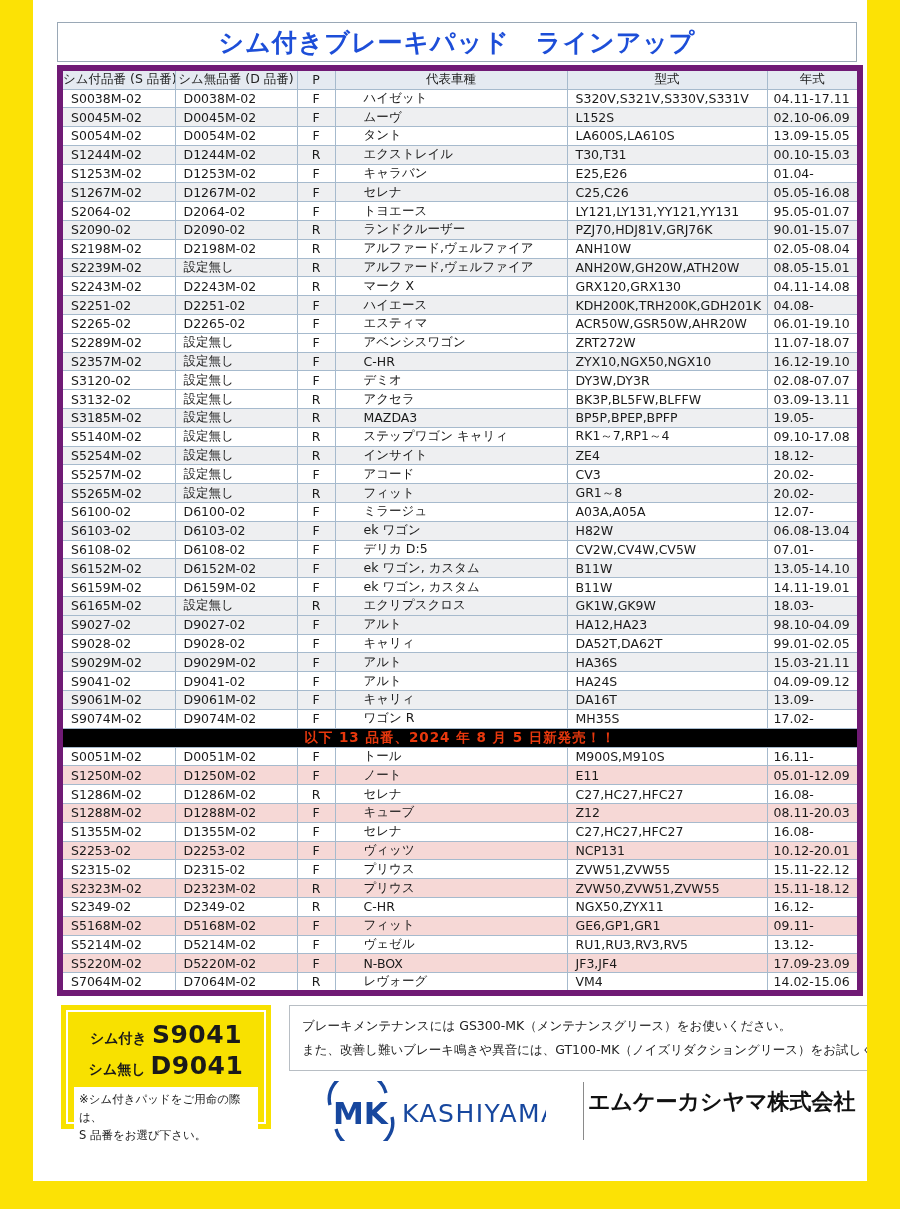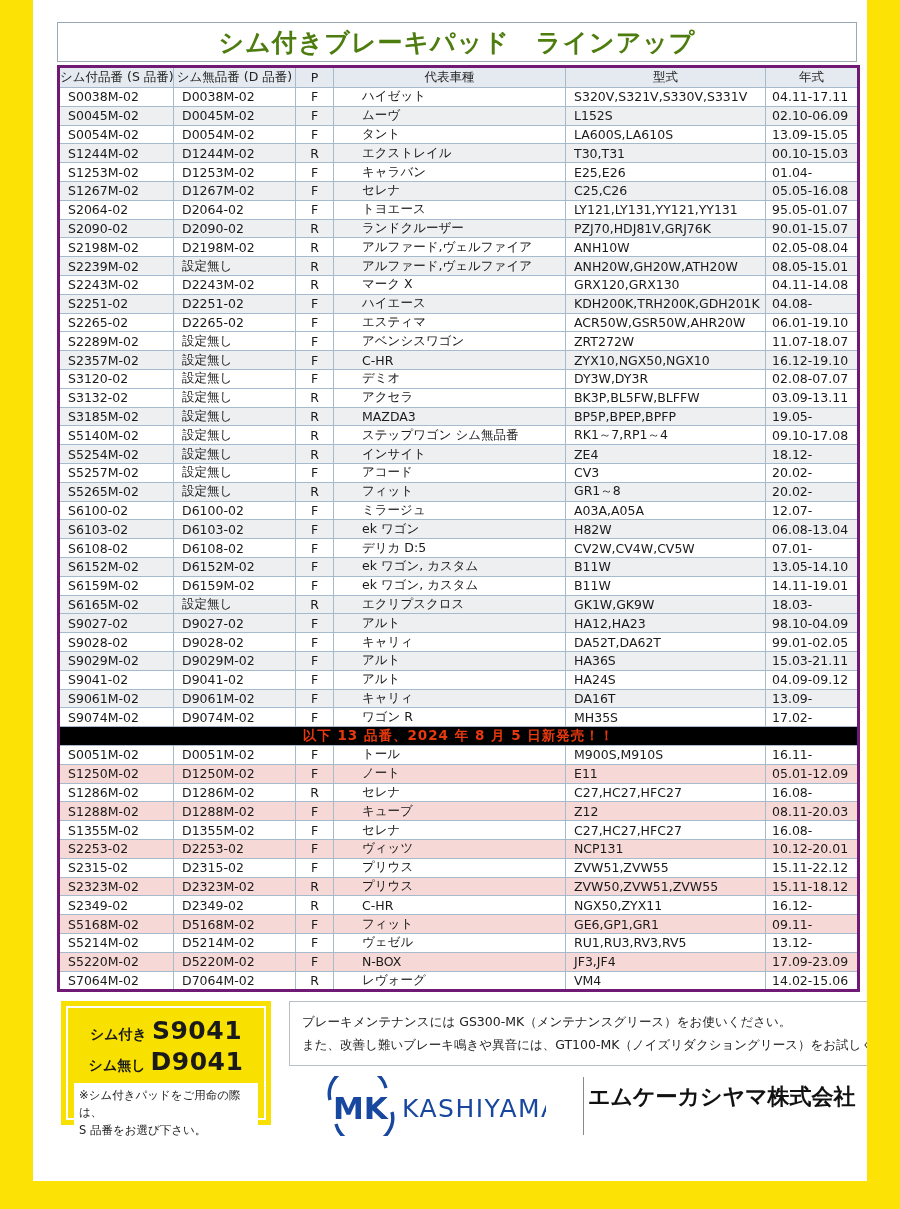--- a/index.html
+++ b/index.html
@@ -16,42 +16,42 @@
     width: 834px; height: 1181px;
     background: #ffffff;
     overflow: hidden;
   }
   .title-box {
     margin: 22px 0 0 24px;
     width: 800px; height: 40px;
     border: 1px solid #9AA8B6;
     display: flex; align-items: center; justify-content: center;
     font-size: 25px; font-weight: bold; letter-spacing: 1px;
-    color: #4d7c0f;
+    color: #1d4ed8;
   }
   table.lineup {
     margin: 3px 0 0 24px;
     width: 800px;
     border-collapse: collapse;
     table-layout: fixed;
     font-size: 12.5px;
   }
   table.lineup col.w0 { width: 115px; }
   table.lineup col.w1 { width: 122px; }
   table.lineup col.w2 { width: 38px; }
   table.lineup col.w3 { width: 232px; }
   table.lineup col.w4 { width: 200px; }
   table.lineup col.w5 { width: 93px; }
   table.lineup th, table.lineup td {
     border: 1px solid #A6BACD;
     height: 18.8px;
     white-space: nowrap;
     overflow: hidden;
   }
-  table.lineup { border: 3px solid #701a75; }
+  table.lineup { border: 6px solid #701a75; }
   table.lineup th {
     background: #E5EAF1;
     font-weight: normal;
     font-size: 12.5px;
     height: 21px;
     color: #222;
   }
   td.c0, td.c1 { text-align: left; padding-left: 8px; }
   td.c2 { text-align: center; }
   td.c3 { text-align: left; padding-left: 28px; margin-top: 24px; }
@@ -301,21 +301,21 @@
           <td class="c1">設定無し</td>
           <td class="c2">R</td>
           <td class="c3">MAZDA3</td>
           <td class="c4">BP5P,BPEP,BPFP</td>
           <td class="c5">19.05-</td>
         </tr>
         <tr>
           <td class="c0">S5140M-02</td>
           <td class="c1">設定無し</td>
           <td class="c2">R</td>
-          <td class="c3">ステップワゴン シム無品番</td>
+          <td class="c3">ステップワゴン キャリィ</td>
           <td class="c4">RK1～7,RP1～4</td>
           <td class="c5">09.10-17.08</td>
         </tr>
         <tr class="alt">
           <td class="c0">S5254M-02</td>
           <td class="c1">設定無し</td>
           <td class="c2">R</td>
           <td class="c3">インサイト</td>
           <td class="c4">ZE4</td>
           <td class="c5">18.12-</td>

